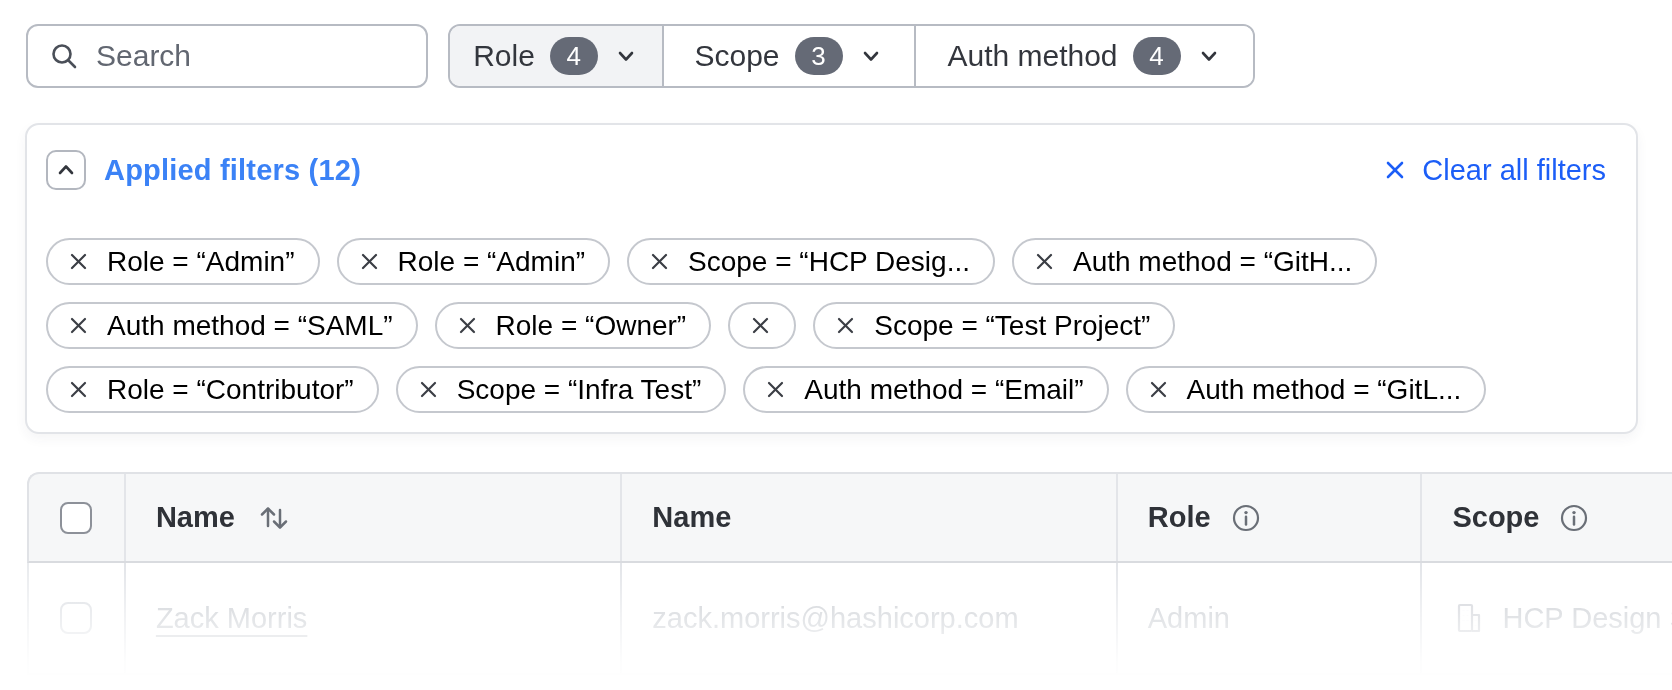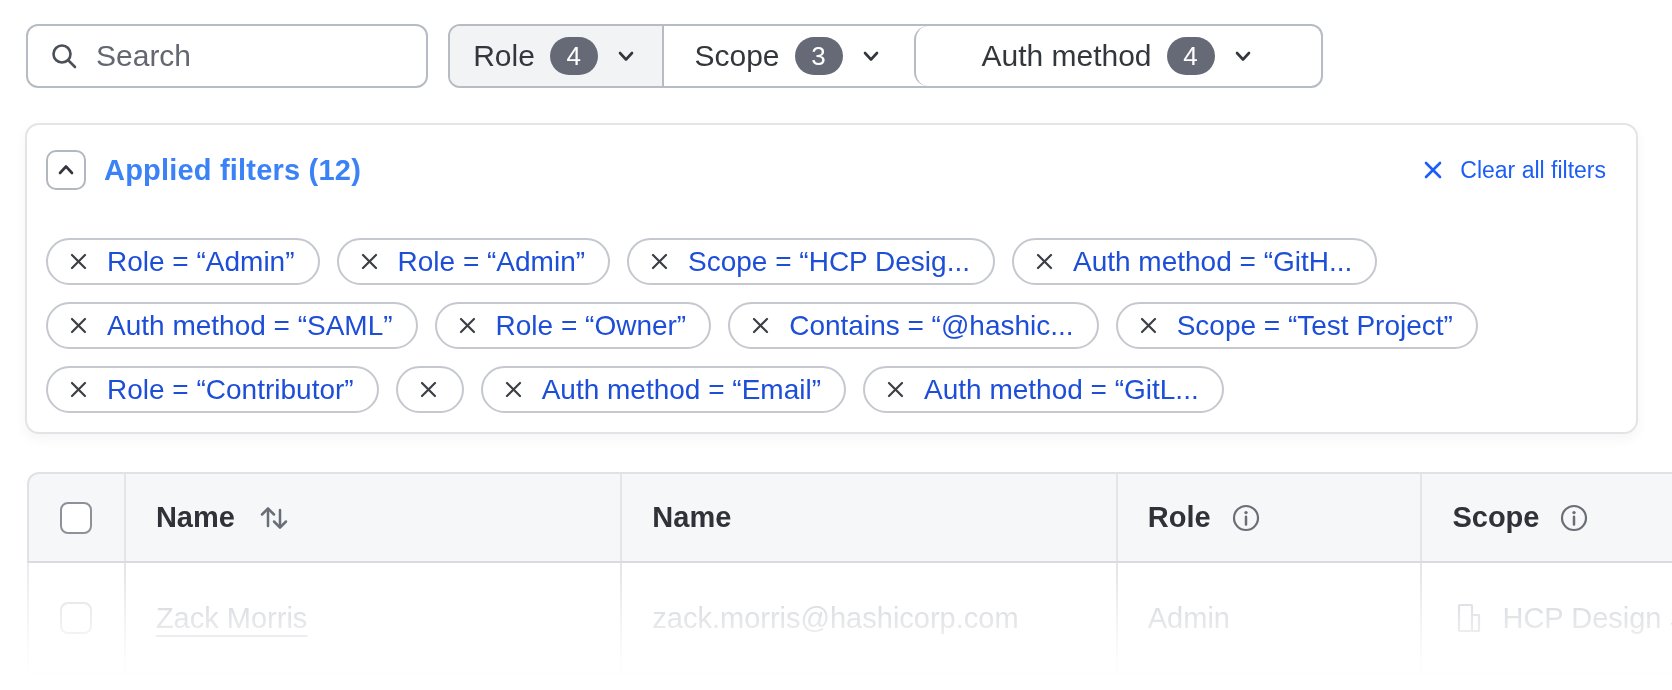--- a/index.html
+++ b/index.html
@@ -22,21 +22,21 @@
     border:2px solid #b7bbc3; border-radius:12px; background:#fff;
     display:flex; overflow:hidden;
   }
   .dd {
     display:flex; align-items:center; justify-content:center; gap:15px;
     font-size:30px; color:#33363d; cursor:pointer; background:#fff; height:100%;
   }
   .dd + .dd { border-left:2px solid #b7bbc3; }
   .dd-role  { width:212px; background:#f2f3f5; }
   .dd-scope { width:252px; }
-  .dd-auth  { width:407px;border-radius:14px; }
+  .dd-auth  { width:339px; }
   .badge {
     background:#656a76; color:#fff; font-size:26px; line-height:1;
     min-width:48px; height:38px; padding:0 11px; border-radius:999px;
     display:inline-flex; align-items:center; justify-content:center;
   }
 
   
   .panel {
     position:absolute; left:25px; top:123px; width:1613px; height:311px;
     background:#fff; border:2px solid #e2e4e8; border-radius:14px;
@@ -45,29 +45,29 @@
   }
   .panel-head { display:flex; align-items:center; height:40px; }
   .toggle-btn {
     width:40px; height:40px; flex:0 0 40px; background:#fff;
     border:2px solid #b3b7bf; border-radius:10px;
     display:flex; align-items:center; justify-content:center; cursor:pointer;
   }
   .panel-title { margin-left:18px; font-size:29px; font-weight:bold; color:#3b82f6; letter-spacing:0.2px; }
   .clear-all {
     margin-left:auto; display:flex; align-items:center; gap:14px;
-    color:#1c5ef7; font-size:23px; font-weight:500; cursor:pointer; text-decoration:none;
+    color:#1c5ef7; font-size:29px; font-weight:500; cursor:pointer; text-decoration:none;
   }
   .pill-rows { margin-top:48px; display:flex; flex-direction:column; gap:17px; }
   .pill-row { display:flex; gap:17px; }
   .pill {
     display:inline-flex; align-items:center; gap:18px; height:47px;
     padding:0 23px 0 20px; background:#fff;
     border:2px solid #c5c8ce; border-radius:26px;
-    font-size:28px; color:#1d4ed8; white-space:nowrap; cursor:default;
+    font-size:28px; color:#000000; white-space:nowrap; cursor:default;
   }
   .pill .x-btn { display:flex; align-items:center; cursor:pointer; }
 
   
   .table-wrap { position:absolute; left:27px; top:472px; width:1645px; height:218px; overflow:hidden; }
   .table-inner { width:1790px; }
   .thead {
     display:flex; height:91px; background:#f6f7f8;
     border-top:2px solid #e0e2e6; border-left:2px solid #e0e2e6;
     border-bottom:2px solid #d9dbdf; border-top-left-radius:12px;
@@ -227,21 +227,20 @@
     <span class="pill-label">Role = “Owner”</span>
   </span>
 
   <span class="pill">
     <span class="x-btn">
       <svg width="21" height="21" viewBox="0 0 21 21" fill="none" stroke="#3b3e45" stroke-width="2.2" stroke-linecap="round">
         <line x1="4" y1="4" x2="17" y2="17"></line>
                 <line x1="17" y1="4" x2="4" y2="17"></line>
       </svg>
     </span>
-    <span class="pill-label">Contains = “@hashic...</span>
   </span>
 
   <span class="pill">
     <span class="x-btn">
       <svg width="21" height="21" viewBox="0 0 21 21" fill="none" stroke="#3b3e45" stroke-width="2.2" stroke-linecap="round">
         <line x1="4" y1="4" x2="17" y2="17"></line>
                 <line x1="17" y1="4" x2="4" y2="17"></line>
       </svg>
     </span>
     <span class="pill-label">Scope = “Test Project”</span>
@@ -258,20 +257,21 @@
     <span class="pill-label">Role = “Contributor”</span>
   </span>
 
   <span class="pill">
     <span class="x-btn">
       <svg width="21" height="21" viewBox="0 0 21 21" fill="none" stroke="#3b3e45" stroke-width="2.2" stroke-linecap="round">
         <line x1="4" y1="4" x2="17" y2="17"></line>
                 <line x1="17" y1="4" x2="4" y2="17"></line>
       </svg>
     </span>
+    <span class="pill-label">Scope = “Infra Test”</span>
   </span>
 
   <span class="pill">
     <span class="x-btn">
       <svg width="21" height="21" viewBox="0 0 21 21" fill="none" stroke="#3b3e45" stroke-width="2.2" stroke-linecap="round">
         <line x1="4" y1="4" x2="17" y2="17"></line>
                 <line x1="17" y1="4" x2="4" y2="17"></line>
       </svg>
     </span>
     <span class="pill-label">Auth method = “Email”</span>

